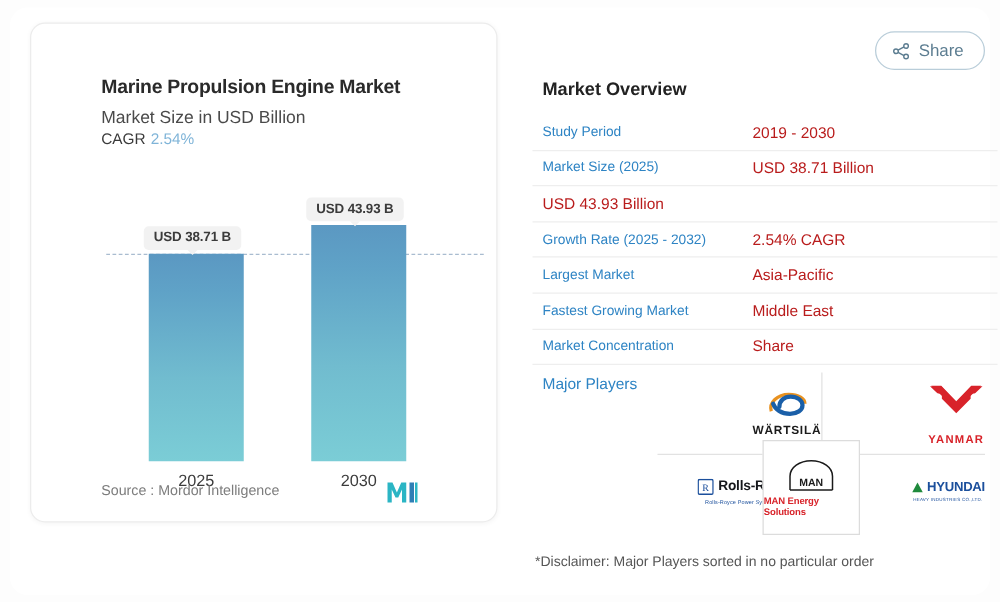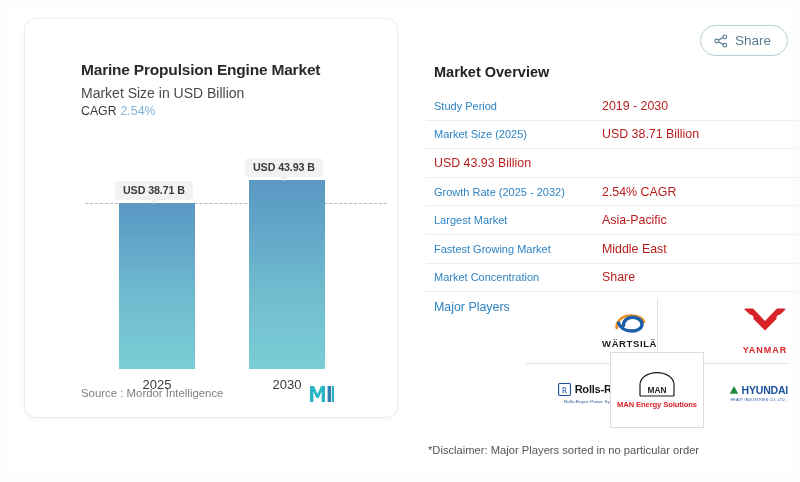--- a/index.html
+++ b/index.html
@@ -179,21 +179,21 @@
     width: 262px; height: 130px;
   }
   .grid-line { position: absolute; background: #e2e2e2; }
   .cell {
     position: absolute;
     display: flex; align-items: center; justify-content: flex-end;
   }
   .center-box {
     position: absolute;
     left: 84px; top: 54px;
-    width: 94px; height: 76px;
+    width: 78px; height: 76px;
     background: #ffffff;
     border: 1px solid #dcdcdc;
   }
   #disclaimer {
     position: absolute;
     left: 12px; bottom: 20px;
     font-size: 11.2px;
     color: #555;
   }
 

